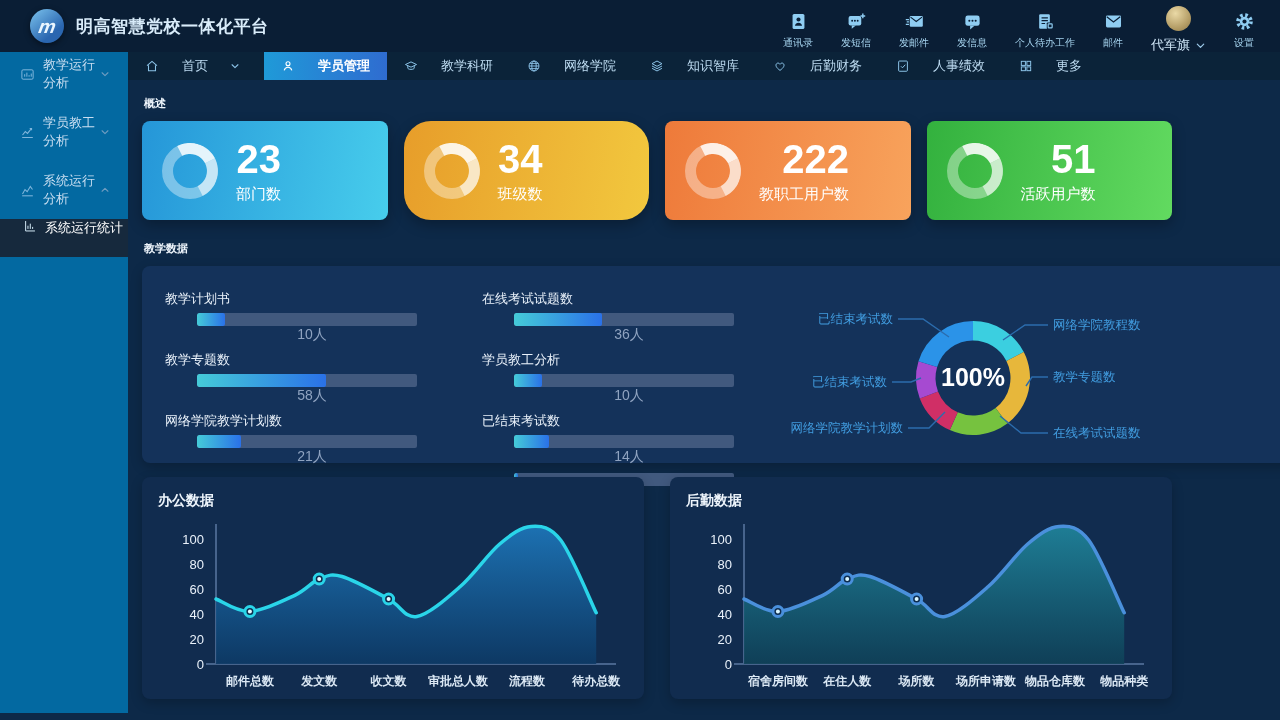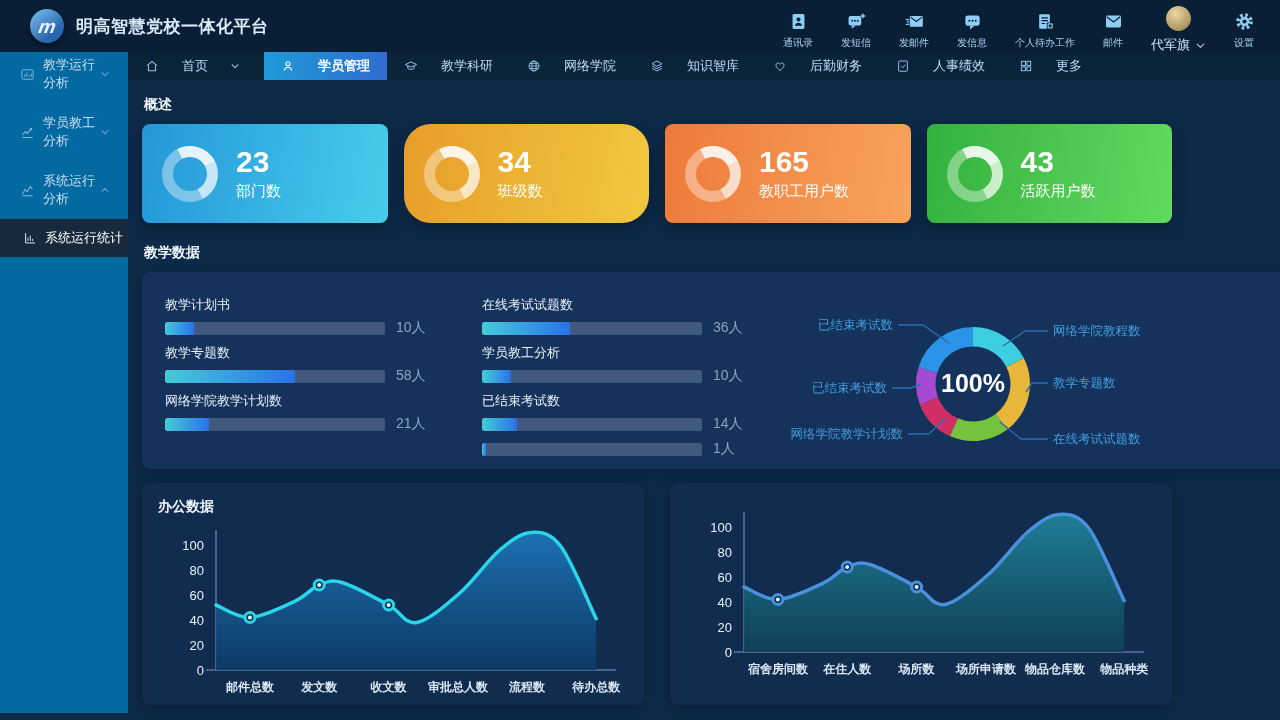--- a/index.html
+++ b/index.html
@@ -36,44 +36,44 @@
   .nav-item.active .ic svg{color:#fff;}
   .nav-item .ch-s{margin-left:6px;}
   .nav-item .ch-s svg{width:10px;height:10px;color:#8cc3e8;}
   
   .sidebar{position:absolute;left:0;top:45px;width:128px;height:668px;background:#0369a1;z-index:5;}
   .sb-item{height:58px;display:flex;align-items:center;padding:0 10px 0 20px;color:#c9def1;font-size:13px;cursor:pointer;}
   .sb-item .ic{margin-right:8px;}
   .sb-item .ic svg{width:15px;height:15px;color:#7fb6dc;display:block;}
   .sb-item .ch-s{margin-left:auto;}
   .sb-item .ch-s svg{width:10px;height:10px;color:#6f9cc0;}
-  .sb-sub{height:38px;display:flex;align-items:center;padding-left:23px;background:#16293d;color:#ffffff;font-size:13px;cursor:pointer;}
+  .sb-sub{height:38px;display:flex;padding-left:23px;background:#16293d;color:#ffffff;font-size:13px;cursor:pointer;}
   .sb-sub .ic{margin-right:8px;}
   .sb-sub .ic svg{width:14px;height:14px;color:#d5eaf7;display:block;}
   
   .main{position:absolute;left:128px;top:80px;width:1152px;height:640px;background:#0d2948;}
   .content{padding:14px 0 0 14px;width:1030px;}
-  .sec-title{font-size:14px;font-weight:bold;color:#eef5fc;margin:2px 0 10px 2px;}
+  .sec-title{font-size:11px;font-weight:bold;color:#eef5fc;margin:2px 0 10px 2px;}
   .sec-title.t2{margin-top:21px;}
   .cards{display:flex;gap:16px;width:1030px;}
   .card{flex:1;height:99px;border-radius:8px;display:flex;align-items:center;padding-left:20px;box-sizing:border-box;box-shadow:0 5px 14px rgba(0,0,0,.28);cursor:pointer;}
   .ring{width:56px;height:56px;flex:none;border-radius:50%;border:11px solid rgba(255,255,255,.38);box-sizing:border-box;position:relative;}
   .ring::before{content:'';position:absolute;left:-11px;top:-11px;width:56px;height:56px;box-sizing:border-box;border-radius:50%;
     border:11px solid transparent;border-top-color:rgba(255,255,255,.80);border-right-color:rgba(255,255,255,.55);transform:rotate(18deg);}
   .card-text{margin-left:18px;color:#fff;}
-  .card-value{font-size:30px;font-weight:bold;line-height:1.05;}
+  .card-value{font-size:40px;font-weight:bold;line-height:1.05;text-align:right;}
   .card-label{font-size:15px;margin-top:5px;white-space:nowrap;}
   .panel{background:#14325a;border-radius:8px;box-shadow:0 4px 12px rgba(0,0,0,.22);}
   .teaching{width:1162px;height:197px;margin-top:0;display:flex;padding:24px 0 0 23px;box-sizing:border-box;}
   .bars-col{width:283px;flex:none;}
   .bars-col.c1{margin-right:34px;}
   .bars-col.c2{margin-right:8px;}
   .bar-group{margin-bottom:7px;}
   .bar-label{font-size:13px;color:#e9f1fa;margin-bottom:5px;white-space:nowrap;}
-  .bar-row{display:flex;align-items:center;}
+  .bar-row{display:flex;align-items:center;flex-direction:column;}
   .bar-track{width:220px;height:13px;background:#41597e;border-radius:2px;overflow:hidden;flex:none;}
   .bar-fill{height:100%;background:linear-gradient(90deg,#45cbd8,#2a71e8);border-radius:2px;}
   .bar-value{font-size:14px;color:#8fa3c0;margin-left:11px;white-space:nowrap;}
   .donut-wrap{flex:1;margin-top:2px;}
   .donut-wrap svg{display:block;}
   .charts-row{display:flex;gap:26px;margin-top:14px;width:1200px;}
   .chart-panel{width:502px;height:222px;box-sizing:border-box;padding:15px 16px 0 16px;background:#112c4f;}
   .panel-title{font-size:14px;font-weight:bold;color:#eef5fc;}
   .area-chart{margin-top:4px;display:block;}
 </style>
@@ -326,28 +326,28 @@
         <div class="card" style="background: linear-gradient(100deg, rgb(231, 157, 42), rgb(242, 200, 62)); border-radius: 27px;">
           <div class="ring"></div>
           <div class="card-text">
             <div class="card-value">34</div>
             <div class="card-label">班级数</div>
           </div>
         </div>
         <div class="card" style="background: linear-gradient(100deg, rgb(238, 122, 58), rgb(248, 163, 92));">
           <div class="ring"></div>
           <div class="card-text">
-            <div class="card-value">165</div>
+            <div class="card-value">222</div>
             <div class="card-label">教职工用户数</div>
           </div>
         </div>
         <div class="card" style="background: linear-gradient(100deg, rgb(51, 177, 62), rgb(98, 218, 96));">
           <div class="ring"></div>
           <div class="card-text">
-            <div class="card-value">43</div>
+            <div class="card-value">51</div>
             <div class="card-label">活跃用户数</div>
           </div>
         </div>
       </div>
 
     <div class="sec-title t2">教学数据</div>
     <div class="panel teaching">
       <div class="bars-col c1" id="bars-left">
           <div class="bar-group">
             <div class="bar-label">教学计划书</div>
@@ -467,20 +467,21 @@
             <path d="M58.0 85.0 C63.6 87.1 78.8 98.1 91.9 97.5 C105.0 96.9 125.2 86.7 136.8 81.3 C148.4 75.8 153.3 68.1 161.2 65.0 C169.1 61.9 172.5 59.2 184.1 62.5 C195.6 65.8 218.1 78.3 230.6 85.0 C243.0 91.7 247.0 104.6 258.9 102.5 C270.9 100.4 288.5 84.6 302.3 72.5 C316.1 60.4 329.9 40.0 341.7 30.0 C353.5 20.0 363.0 13.1 373.2 12.5 C383.4 11.9 391.9 11.9 402.8 26.3 C413.6 40.6 432.3 86.7 438.2 98.8" fill="none" stroke="#2ad5e9" stroke-width="3.5" stroke-linecap="round"></path>
             <circle cx="91.9" cy="97.5" r="5" fill="#0e2c4e" stroke="#2ad5e9" stroke-width="3"></circle>
             <circle cx="91.9" cy="97.5" r="2" fill="#e6fbff"></circle>
             <circle cx="161.2" cy="65.0" r="5" fill="#0e2c4e" stroke="#2ad5e9" stroke-width="3"></circle>
             <circle cx="161.2" cy="65.0" r="2" fill="#e6fbff"></circle>
             <circle cx="230.6" cy="85.0" r="5" fill="#0e2c4e" stroke="#2ad5e9" stroke-width="3"></circle>
             <circle cx="230.6" cy="85.0" r="2" fill="#e6fbff"></circle>
           </svg>
       </div>
       <div class="panel chart-panel">
+        <div class="panel-title">后勤数据</div>
         <svg id="logistics-chart" class="area-chart" width="466" height="184" viewBox="0 0 466 184">
             <defs>
               <linearGradient id="logistics-chart-g" x1="0" y1="0" x2="0" y2="1">
                 <stop offset="0" stop-color="#1f8198" stop-opacity="0.96"></stop>
                 <stop offset="1" stop-color="#0f4158" stop-opacity="0.9"></stop>
               </linearGradient>
             </defs>
             <text x="46" y="154.5" text-anchor="end" font-size="13" fill="#e9f1fa">0</text>
             <text x="46" y="129.5" text-anchor="end" font-size="13" fill="#e9f1fa">20</text>
             <text x="46" y="104.5" text-anchor="end" font-size="13" fill="#e9f1fa">40</text>

